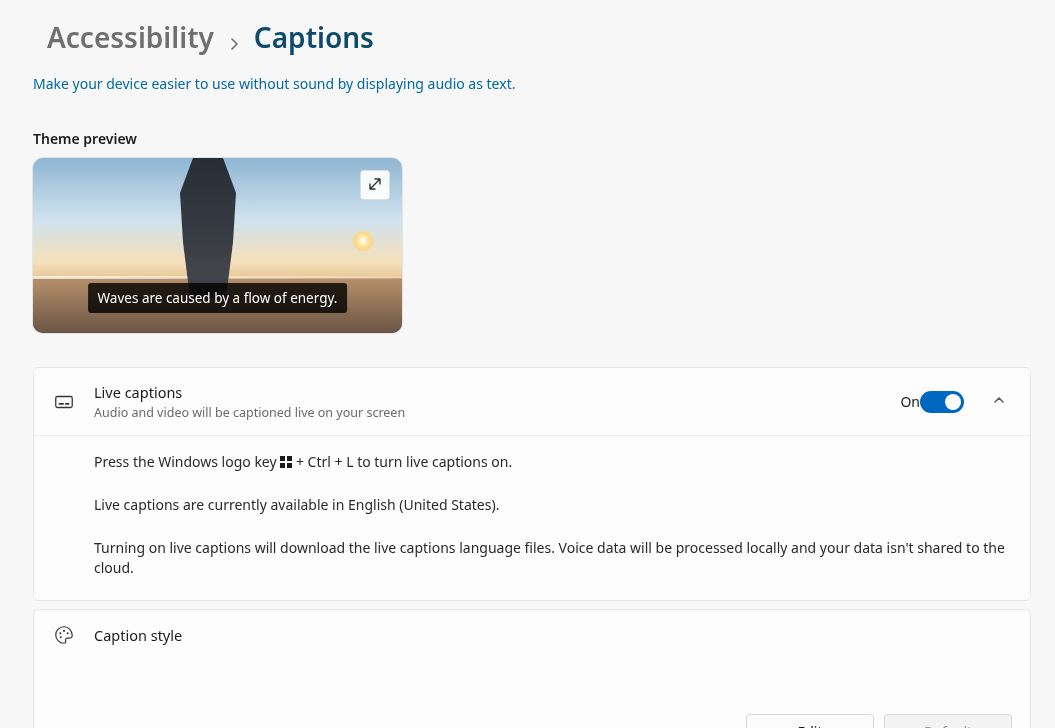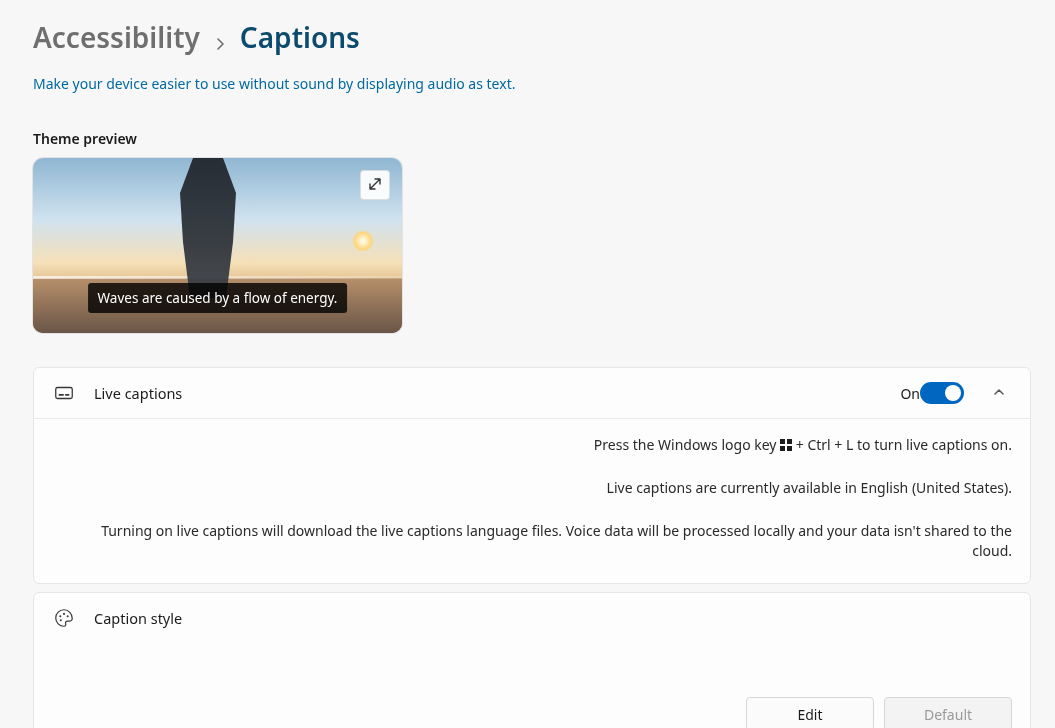--- a/index.html
+++ b/index.html
@@ -8,20 +8,21 @@
     background: #f7f7f7;
     font-family: "Segoe UI", "Segoe UI Variable", system-ui, sans-serif;
     color: #1b1b1b;
     font-size: 14px;
   }
   .page { padding: 18px 24px 24px 33px; }
 
   .breadcrumb {
     display: flex; align-items: flex-end; gap: 14px;
     margin-top: 0px;
+    margin-left: 14px;
   }
   .breadcrumb .parent {
     font-size: 28px; font-weight: 600; color: #6f6f6f;
   }
   .breadcrumb .sep { font-size: 20px; color: #6f6f6f; }
   .breadcrumb .current {
     font-size: 28px; font-weight: 600; color: #0c4a6e;
   }
 
   .subtitle {
@@ -116,21 +117,20 @@
   .expand-chevron {
     margin-left: 4px; width:26px; display:flex; align-items:center; justify-content:center;
     color:#555; cursor:pointer;
   }
 
   .card-body {
     border-top: 1px solid #ececec;
     padding: 16px 18px 22px 60px;
     font-size: 14px; color:#2a2a2a;
     line-height:1.45;
-    text-align:right;
   }
   .card-body p + p { margin-top: 22px; }
   .winkey-glyph {
     display:inline-block; vertical-align:-1px;
   }
 
   .style-controls { display:flex; align-items:center; gap:10px; }
   .dropdown {
     min-width:128px; height:32px;
     border:1px solid #d7d7d7; border-radius:4px;
@@ -193,20 +193,21 @@
     <div class="card-header">
       <div class="hicon">
         <svg width="22" height="22" viewBox="0 0 24 24" fill="none">
           <rect x="3" y="6" width="18" height="12" rx="2" stroke="#373737" stroke-width="1.4"></rect>
           <rect x="6" y="13" width="6" height="2" rx="1" fill="#373737"></rect>
           <rect x="13" y="13" width="5" height="2" rx="1" fill="#373737"></rect>
         </svg>
       </div>
       <div class="htext">
         <div class="htitle">Live captions</div>
+        <div class="hsub">Audio and video will be captioned live on your screen</div>
       </div>
       <div class="toggle-wrap">
         <span class="toggle-state">On</span>
         <div class="toggle">
             <div class="knob"></div>
           </div>
       </div>
       <div class="expand-chevron">
         <span>
           <svg width="14" height="14" viewBox="0 0 14 14">

